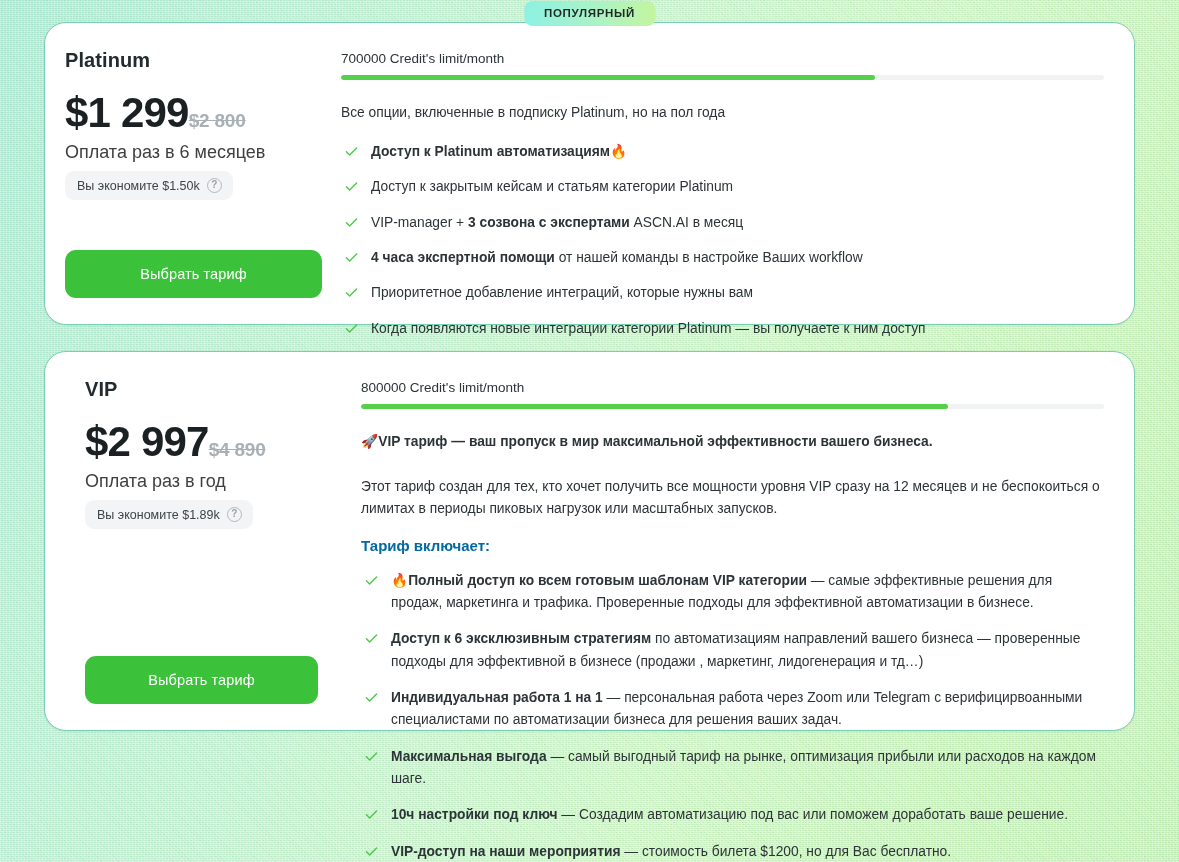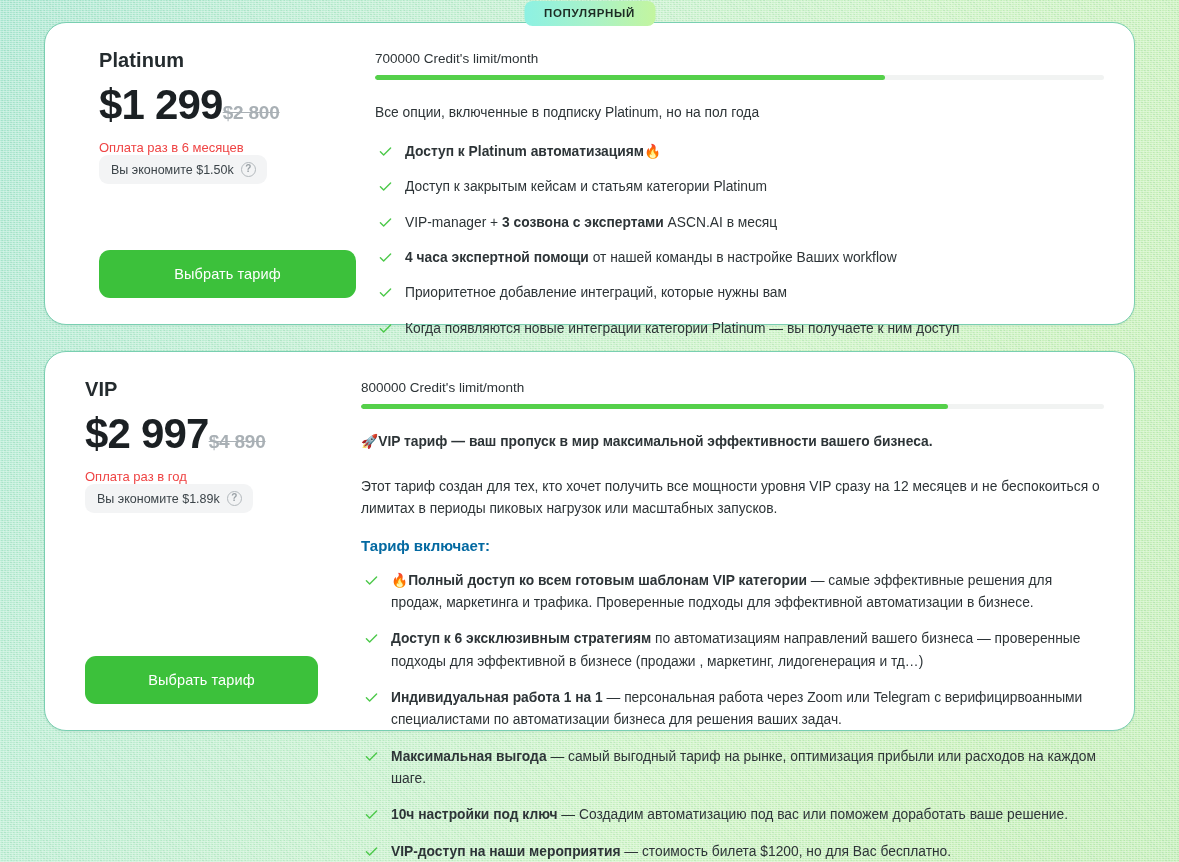--- a/index.html
+++ b/index.html
@@ -46,21 +46,21 @@
     background: #ffffff;
     border: 1px solid #79cfb1;
     border-radius: 22px;
     display: flex;
     box-shadow: 0 1px 2px rgba(60,120,95,.10);
   }
 
   .card--platinum {
     margin-top: 22px;
     height: 303px;
-    padding: 26px 30px 26px 54px;
+    padding: 26px 30px 26px 20px;
   }
 
   .card--vip {
     margin-top: 26px;
     height: 380px;
     padding: 26px 30px 26px 40px;
   }
 
   
   .badge-popular {
@@ -79,20 +79,21 @@
     z-index: 4;
   }
 
   
   .pane-left {
     width: 276px;
     flex: 0 0 276px;
     display: flex;
     flex-direction: column;
     padding-right: 18px;
+    gap: 8px;
   }
 
   .plan-name {
     font-size: 20px;
     font-weight: 700;
     color: #242b2e;
     letter-spacing: .1px;
   }
 
   .price-row {
@@ -111,23 +112,22 @@
 
   .price-old {
     font-size: 19px;
     font-weight: 700;
     color: #a9b0b5;
     text-decoration: line-through;
     letter-spacing: -.2px;
   }
 
   .billing-period {
-    font-size: 13px;
-    color: #ef4444;
-    margin-top: 14px;
+    font-size: 18px;
+    color: #404040;
   }
 
   .save-chip {
     display: inline-flex;
     align-items: center;
     gap: 7px;
     align-self: flex-start;
     background: #f3f4f5;
     border-radius: 9px;
     padding: 7px 11px 7px 12px;

